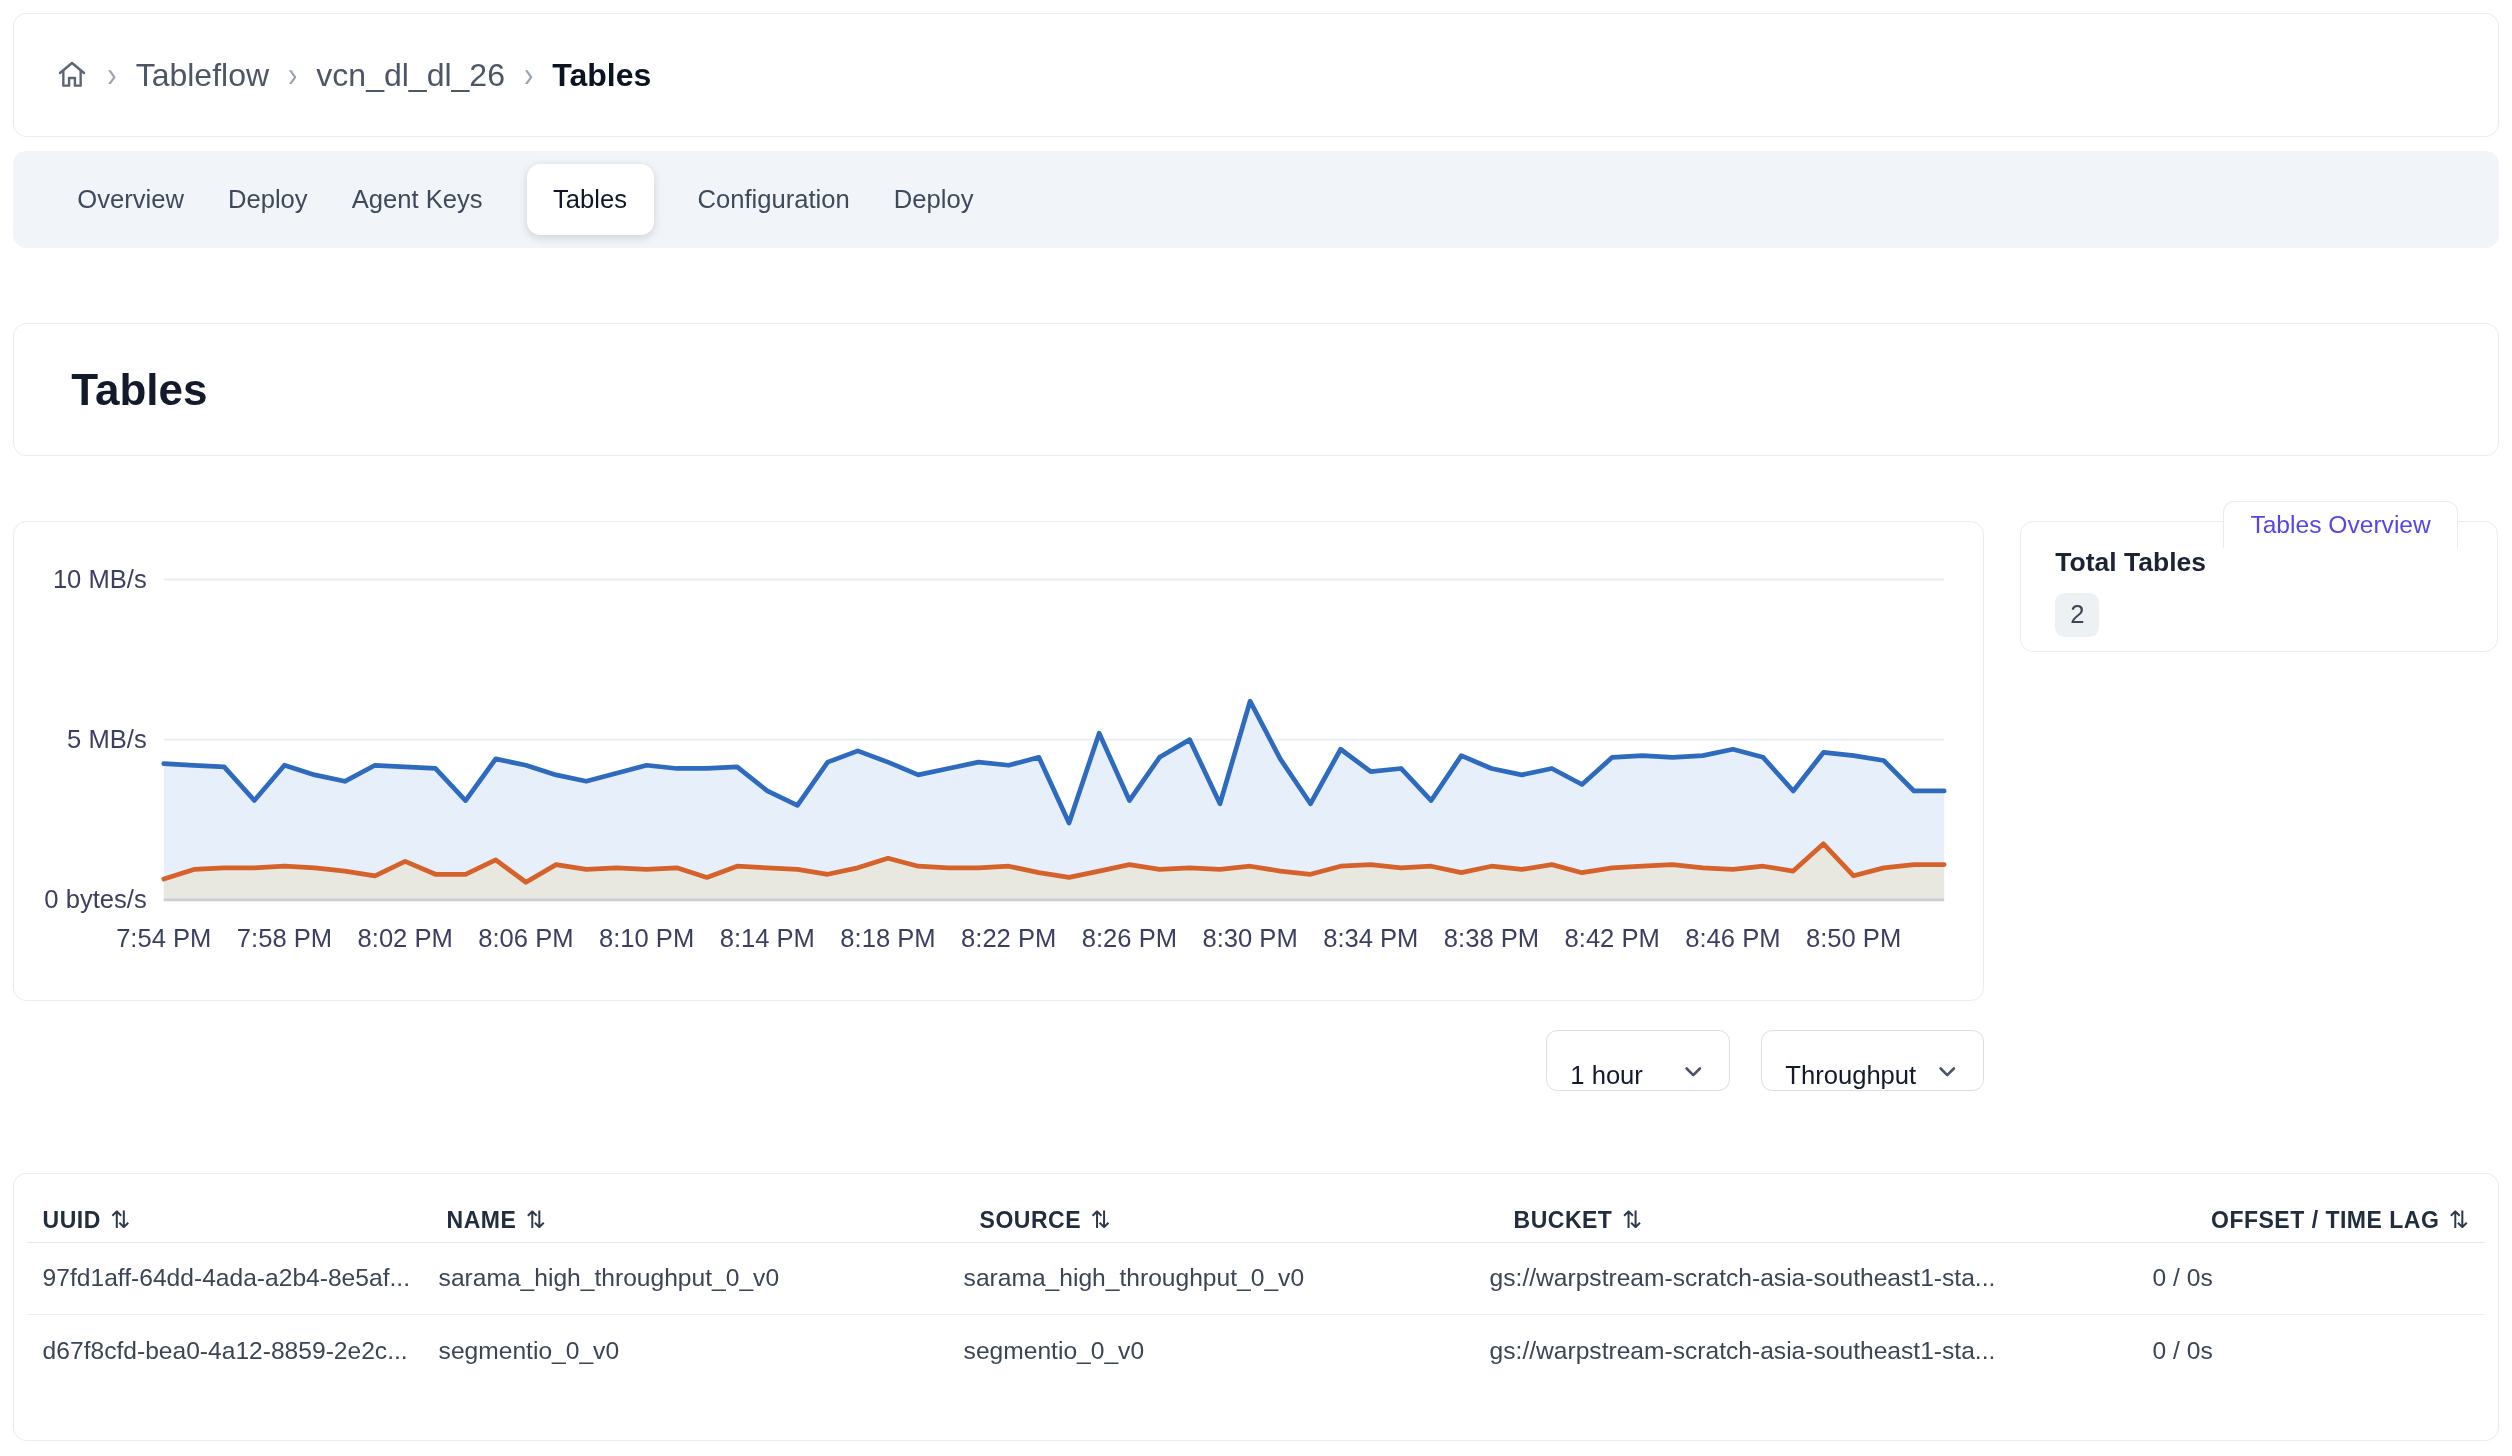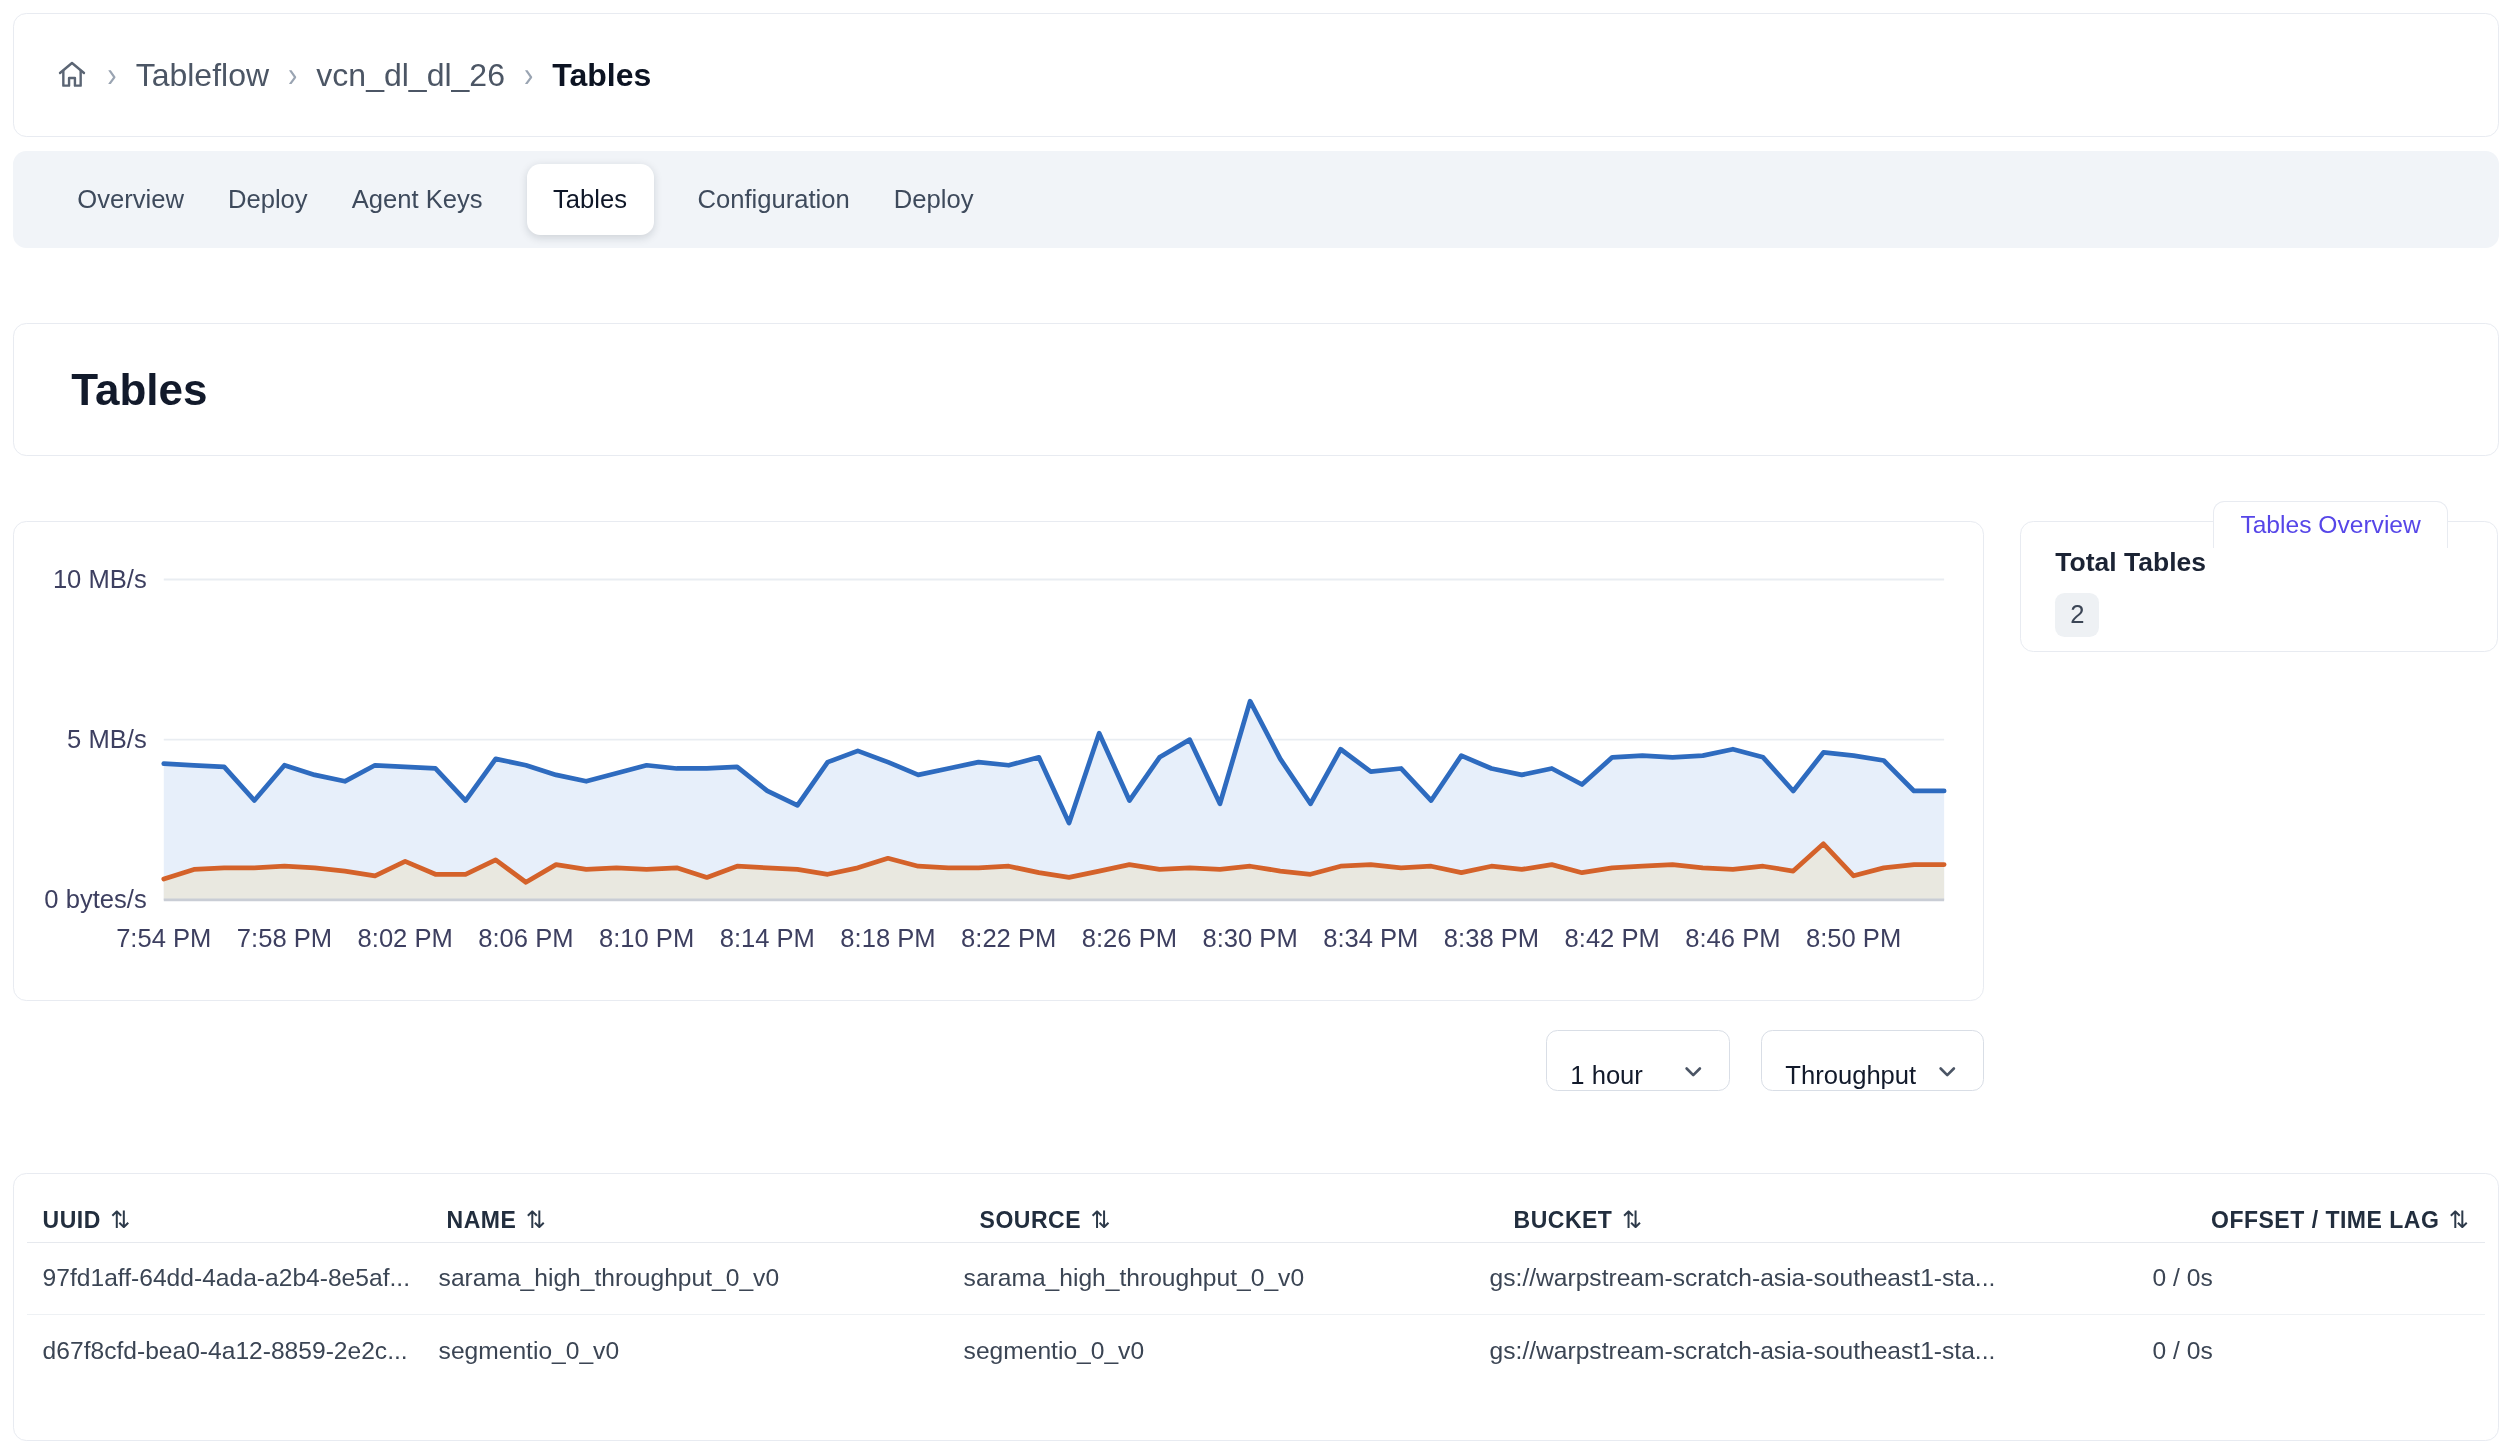--- a/index.html
+++ b/index.html
@@ -27,21 +27,21 @@
   
   .title-card { margin-top: 75px; height: 133px; display: flex; align-items: center; padding: 0 57px; }
   .page-title { font-size: 44px; font-weight: 700; color: #121a2b; }
 
   
   .content-row { margin-top: 65px; display: flex; gap: 36px; align-items: flex-start; }
   .chart-card { width: 1971px; height: 480px; position: relative; }
   .chart-card svg { position: absolute; inset: 0; }
 
   .right-col { position: relative; width: 478px; }
-  .overview-tab { position: absolute; top: -20px; right: 50px; height: 47px; background: #fff;
+  .overview-tab { position: absolute; top: -20px; right: 40px; height: 47px; background: #fff;
                   border: 1.9px solid #e8ebf1; border-bottom: none; border-radius: 11.4px 11.4px 0 0;
                   display: flex; align-items: center; padding: 0 26.5px; font-size: 24.6px;
                   color: #5646e8; z-index: 2; cursor: pointer; }
   .overview-card { height: 131px; padding: 24.6px 34px; }
   .overview-card .ov-title { font-size: 26.5px; font-weight: 700; color: #1b2334; }
   .count-badge { margin-top: 15px; display: inline-flex; align-items: center; justify-content: center;
                  min-width: 44px; height: 44px; padding: 0 11.4px; background: #eef1f4;
                  border-radius: 9.5px; font-size: 25.6px; color: #3c4656; }
 
   

